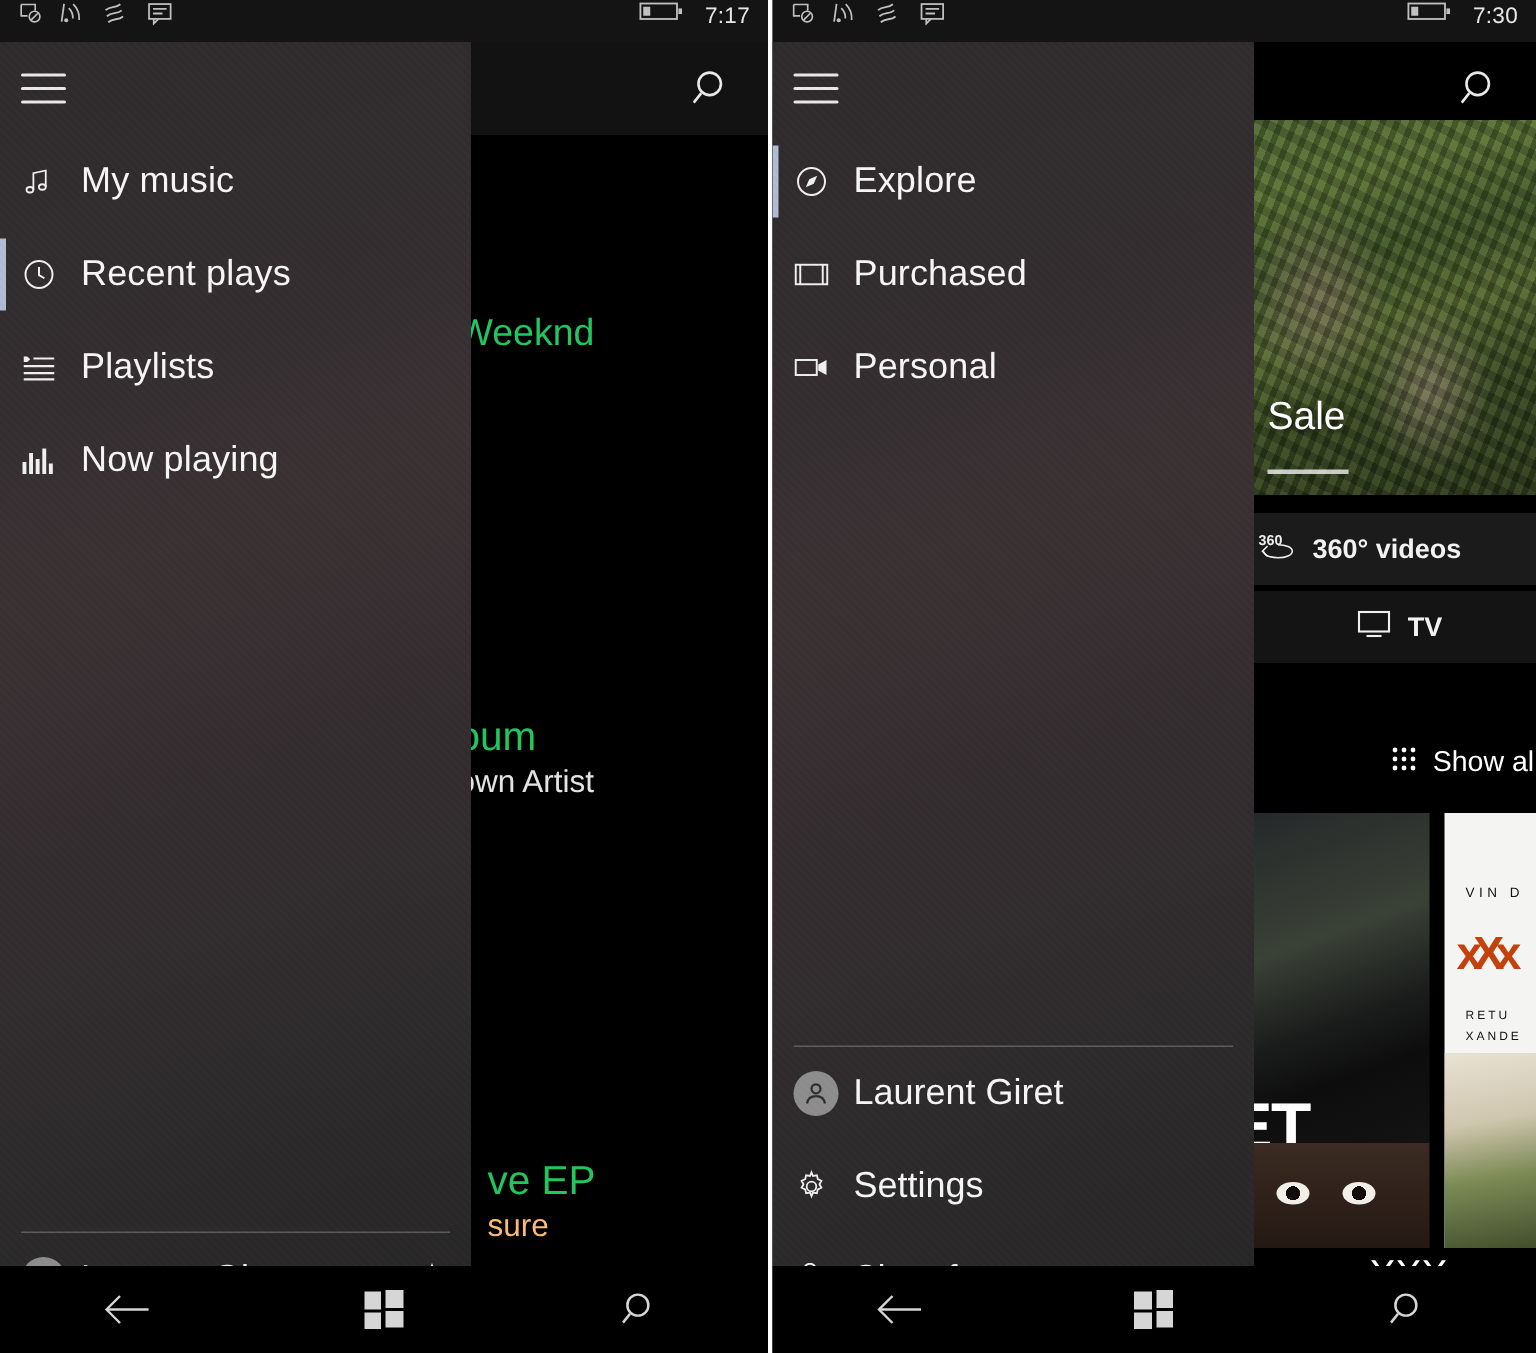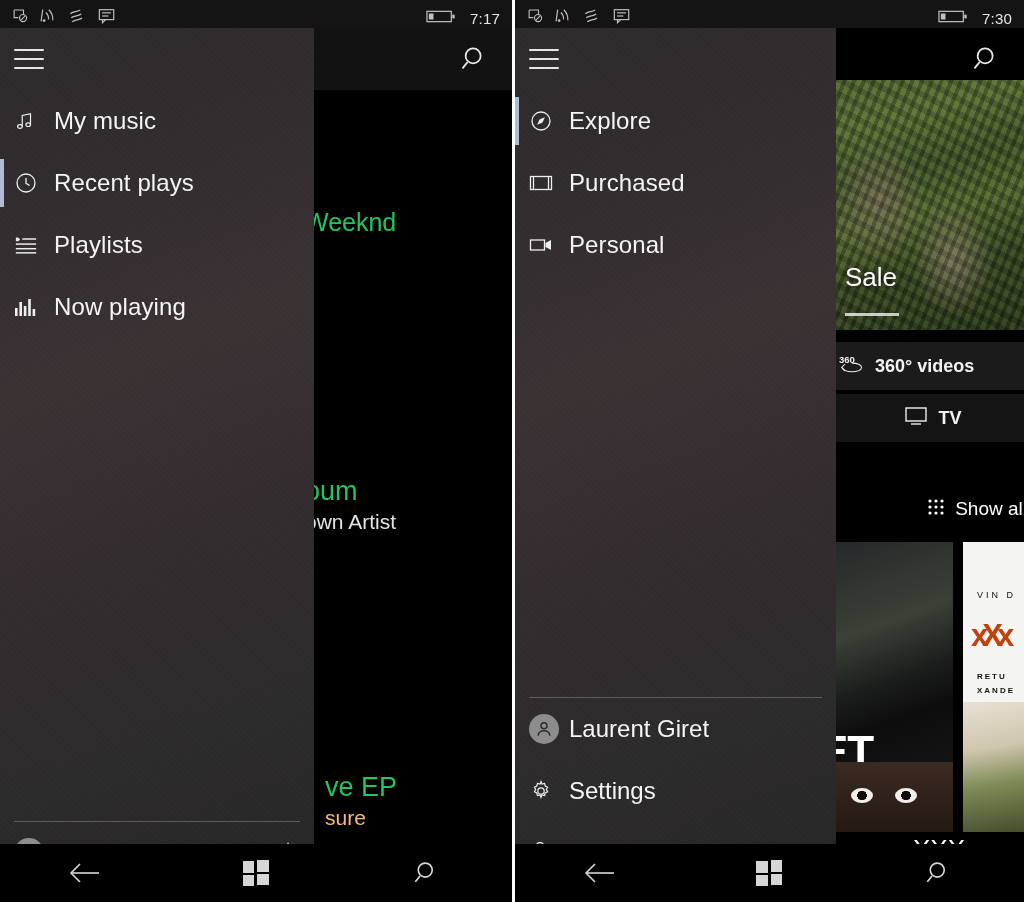--- a/index.html
+++ b/index.html
@@ -10,21 +10,21 @@
     overflow:hidden;
   }
   .screens { position:relative; width:1024px; height:902px; display:flex; }
   .phone { position:relative; width:512px; height:902px; overflow:hidden; background:#000; }
   .phone.right { border-left:3px solid #ffffff; }
 
   
   .statusbar {
     position:absolute; top:0; left:0; width:100%; height:28px;
     background:#141414; color:#dcdcdc; z-index:40;
-    display:flex; align-items:flex-end; padding:0 12px;
+    display:flex; align-items:flex-start; padding:0 12px;
   }
   .status-left { display:flex; align-items:center; gap:11px; }
   .status-right { margin-left:auto; display:flex; align-items:center; gap:14px; }
   .status-time { font-size:15px; color:#e6e6e6; letter-spacing:.2px; }
   .sicon { display:block; opacity:.88; }
 
   
   .appbg { position:absolute; inset:0; top:28px; background:#000; z-index:5; overflow:hidden; }
 
   
@@ -97,21 +97,21 @@
     width:80px; height:290px; background:#f4f4f2;
   }
   .poster.xxx .vin {
     position:absolute; top:48px; left:14px; color:#111; font-size:9px; letter-spacing:3px;
   }
   .poster.xxx .xlogo {
     position:absolute; top:76px; left:8px; color:#c2410c; font-size:31px;
     font-weight:bold; letter-spacing:-6px;
   }
   .poster.xxx .sub1,.poster.xxx .sub2{
-    position:absolute; left:14px; color:#111; font-size:8px; letter-spacing:2px; font-weight:bold;
+    position:absolute; left:14px; color:#111; font-size:8px; letter-spacing:2px; font-weight:normal;
   }
   .poster.xxx .sub1{ top:130px; }
   .poster.xxx .sub2{ top:144px; }
   .poster.xxx .beach{
     position:absolute; left:0; right:0; bottom:0; height:130px;
     background:linear-gradient(170deg,#e8e2d4 0%,#cfc6ae 35%,#7c8a55 62%,#3f4a2a 100%);
   }
   .xxx-title {
     position:absolute; left:398px; top:806px; color:#fff; font-size:26px;
   }

